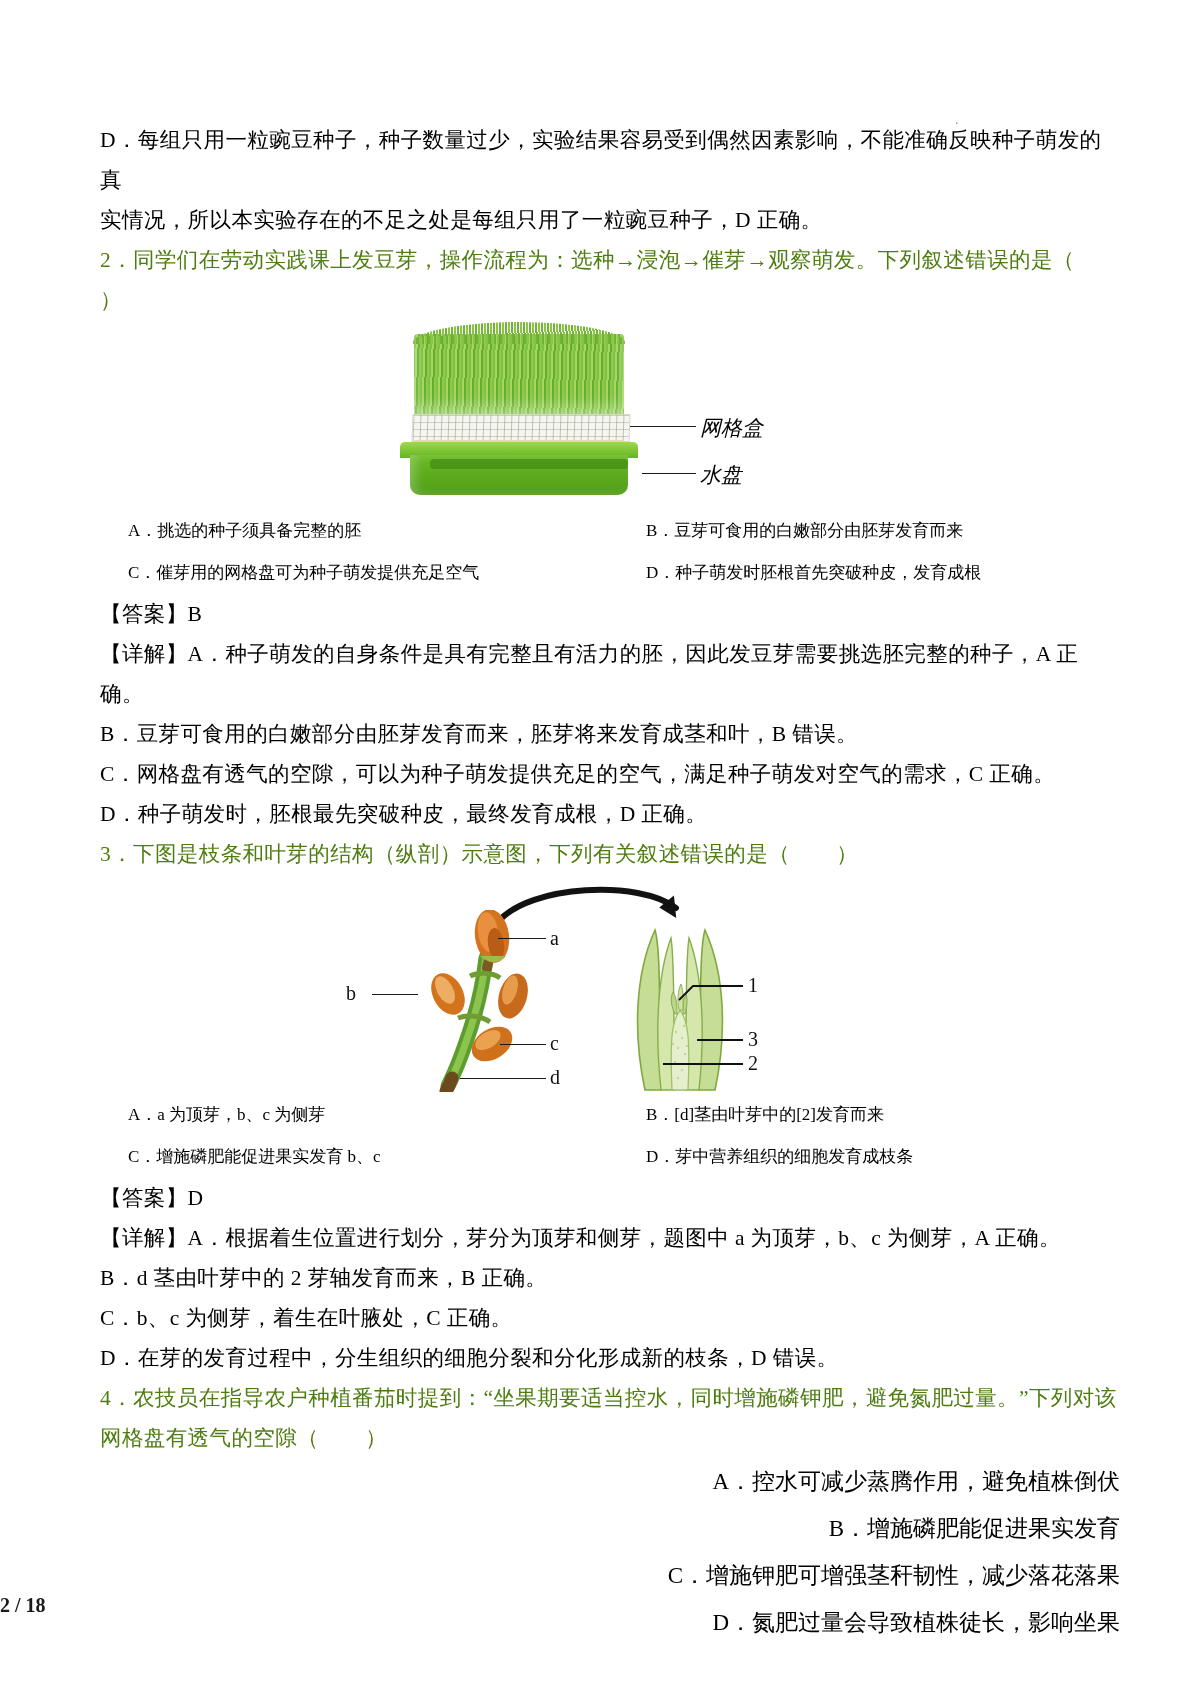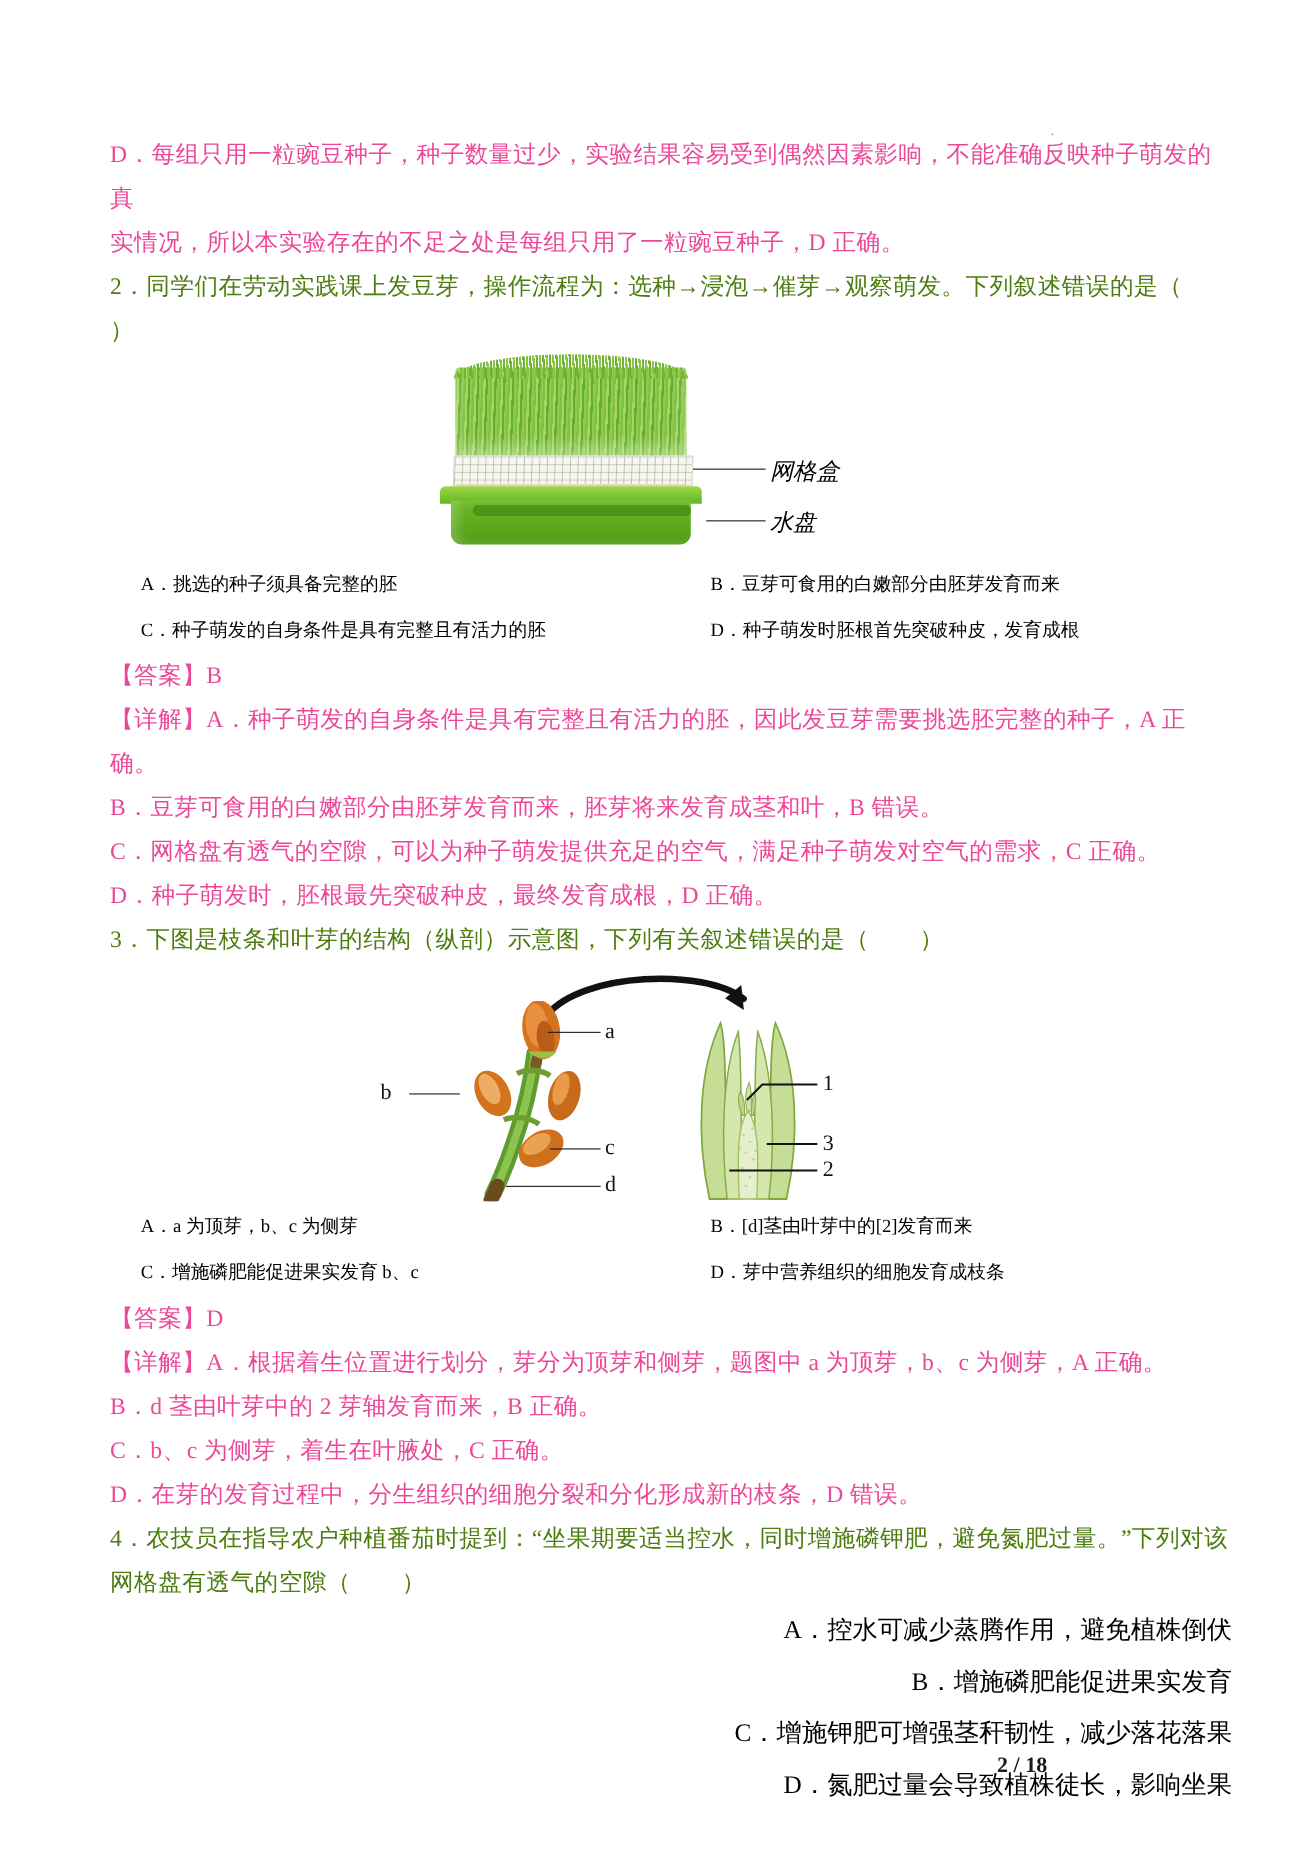--- a/index.html
+++ b/index.html
@@ -29,21 +29,21 @@
   }
 
   
   .line {
     font-size: 21.5px;
     line-height: 40px;
     letter-spacing: 0.4px;
     white-space: pre-wrap;
   }
   .red {
-    color: #ec4899;
+    color: #000000;
   }
   .black {
     color: #4d7c0f;
   }
   .para {
     margin: 0;
   }
 
   
   .opt-row {
@@ -192,21 +192,21 @@
     font-family: "Liberation Serif", serif;
     color: #111;
   }
 
   
   .footer {
     position: absolute;
     left: 0;
     bottom: 66px;
     width: 952px;
-    text-align: right;
+    text-align: left;
     font-size: 20px;
     font-weight: bold;
     color: #1a1a1a;
   }
   .dot-mark {
     position: absolute;
     left: 955px;
     top: 112px;
     font-size: 14px;
     color: #999;
@@ -241,21 +241,21 @@
         <div class="leader" style="left:250px; top:147px; width:54px;"></div>
         <div class="lbl" style="left:308px; top:135px;">水盘</div>
       </div>
     </div>
 
     <div class="opt-row">
       <div class="opt-col">A．挑选的种子须具备完整的胚</div>
       <div class="opt-col b">B．豆芽可食用的白嫩部分由胚芽发育而来</div>
     </div>
     <div class="opt-row">
-      <div class="opt-col">C．种子萌发的自身条件是具有完整且有活力的胚</div>
+      <div class="opt-col">C．催芽用的网格盘可为种子萌发提供充足空气</div>
       <div class="opt-col b">D．种子萌发时胚根首先突破种皮，发育成根</div>
     </div>
 
     <div class="line red para">【答案】B</div>
     <div class="line red para">【详解】A．种子萌发的自身条件是具有完整且有活力的胚，因此发豆芽需要挑选胚完整的种子，A 正确。</div>
     <div class="line red para">B．豆芽可食用的白嫩部分由胚芽发育而来，胚芽将来发育成茎和叶，B 错误。</div>
     <div class="line red para">C．网格盘有透气的空隙，可以为种子萌发提供充足的空气，满足种子萌发对空气的需求，C 正确。</div>
     <div class="line red para">D．种子萌发时，胚根最先突破种皮，最终发育成根，D 正确。</div>
 
     <div class="line black para">3．下图是枝条和叶芽的结构（纵剖）示意图，下列有关叙述错误的是（        ）</div>

